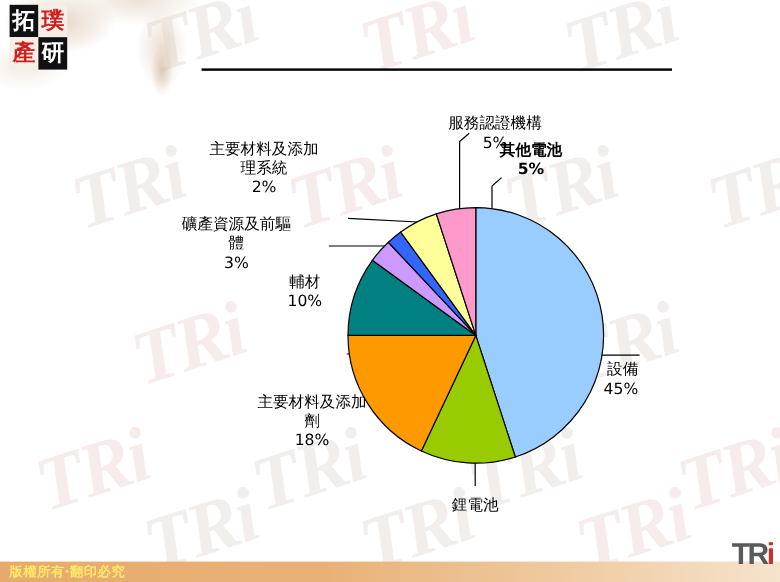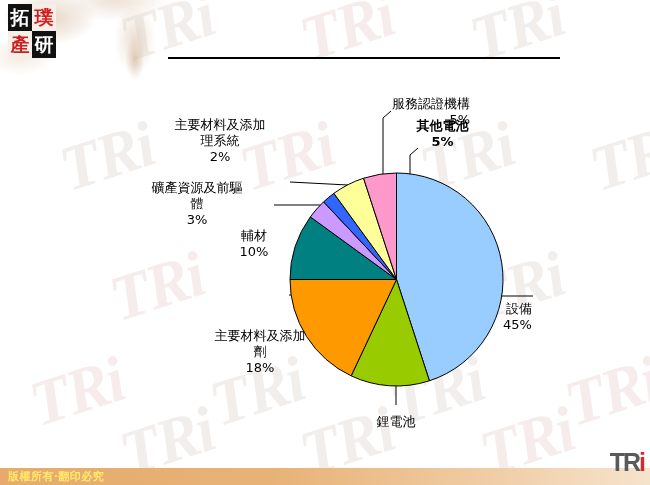--- a/index.html
+++ b/index.html
@@ -200,21 +200,21 @@
 體</span>
       <span class="pct">3%</span>
     </div>
 
     <div class="lbl c" style="left:150px;top:41px;width:140px;">
       <span>主要材料及添加
 理系統</span>
       <span class="pct">2%</span>
     </div>
 
-    <div class="lbl c" style="left:355px;top:20px;width:115px;text-align:right;">
+    <div class="lbl c" style="left:355px;top:20px;width:115px;">
       <span>服務認證機構</span>
       <span class="pct">5%</span>
     </div>
 
     <div class="lbl c" style="left:390px;top:42px;width:105px;font-weight:bold;">
       <span>其他電池</span>
       <span class="pct">5%</span>
     </div>
 
   </div>

